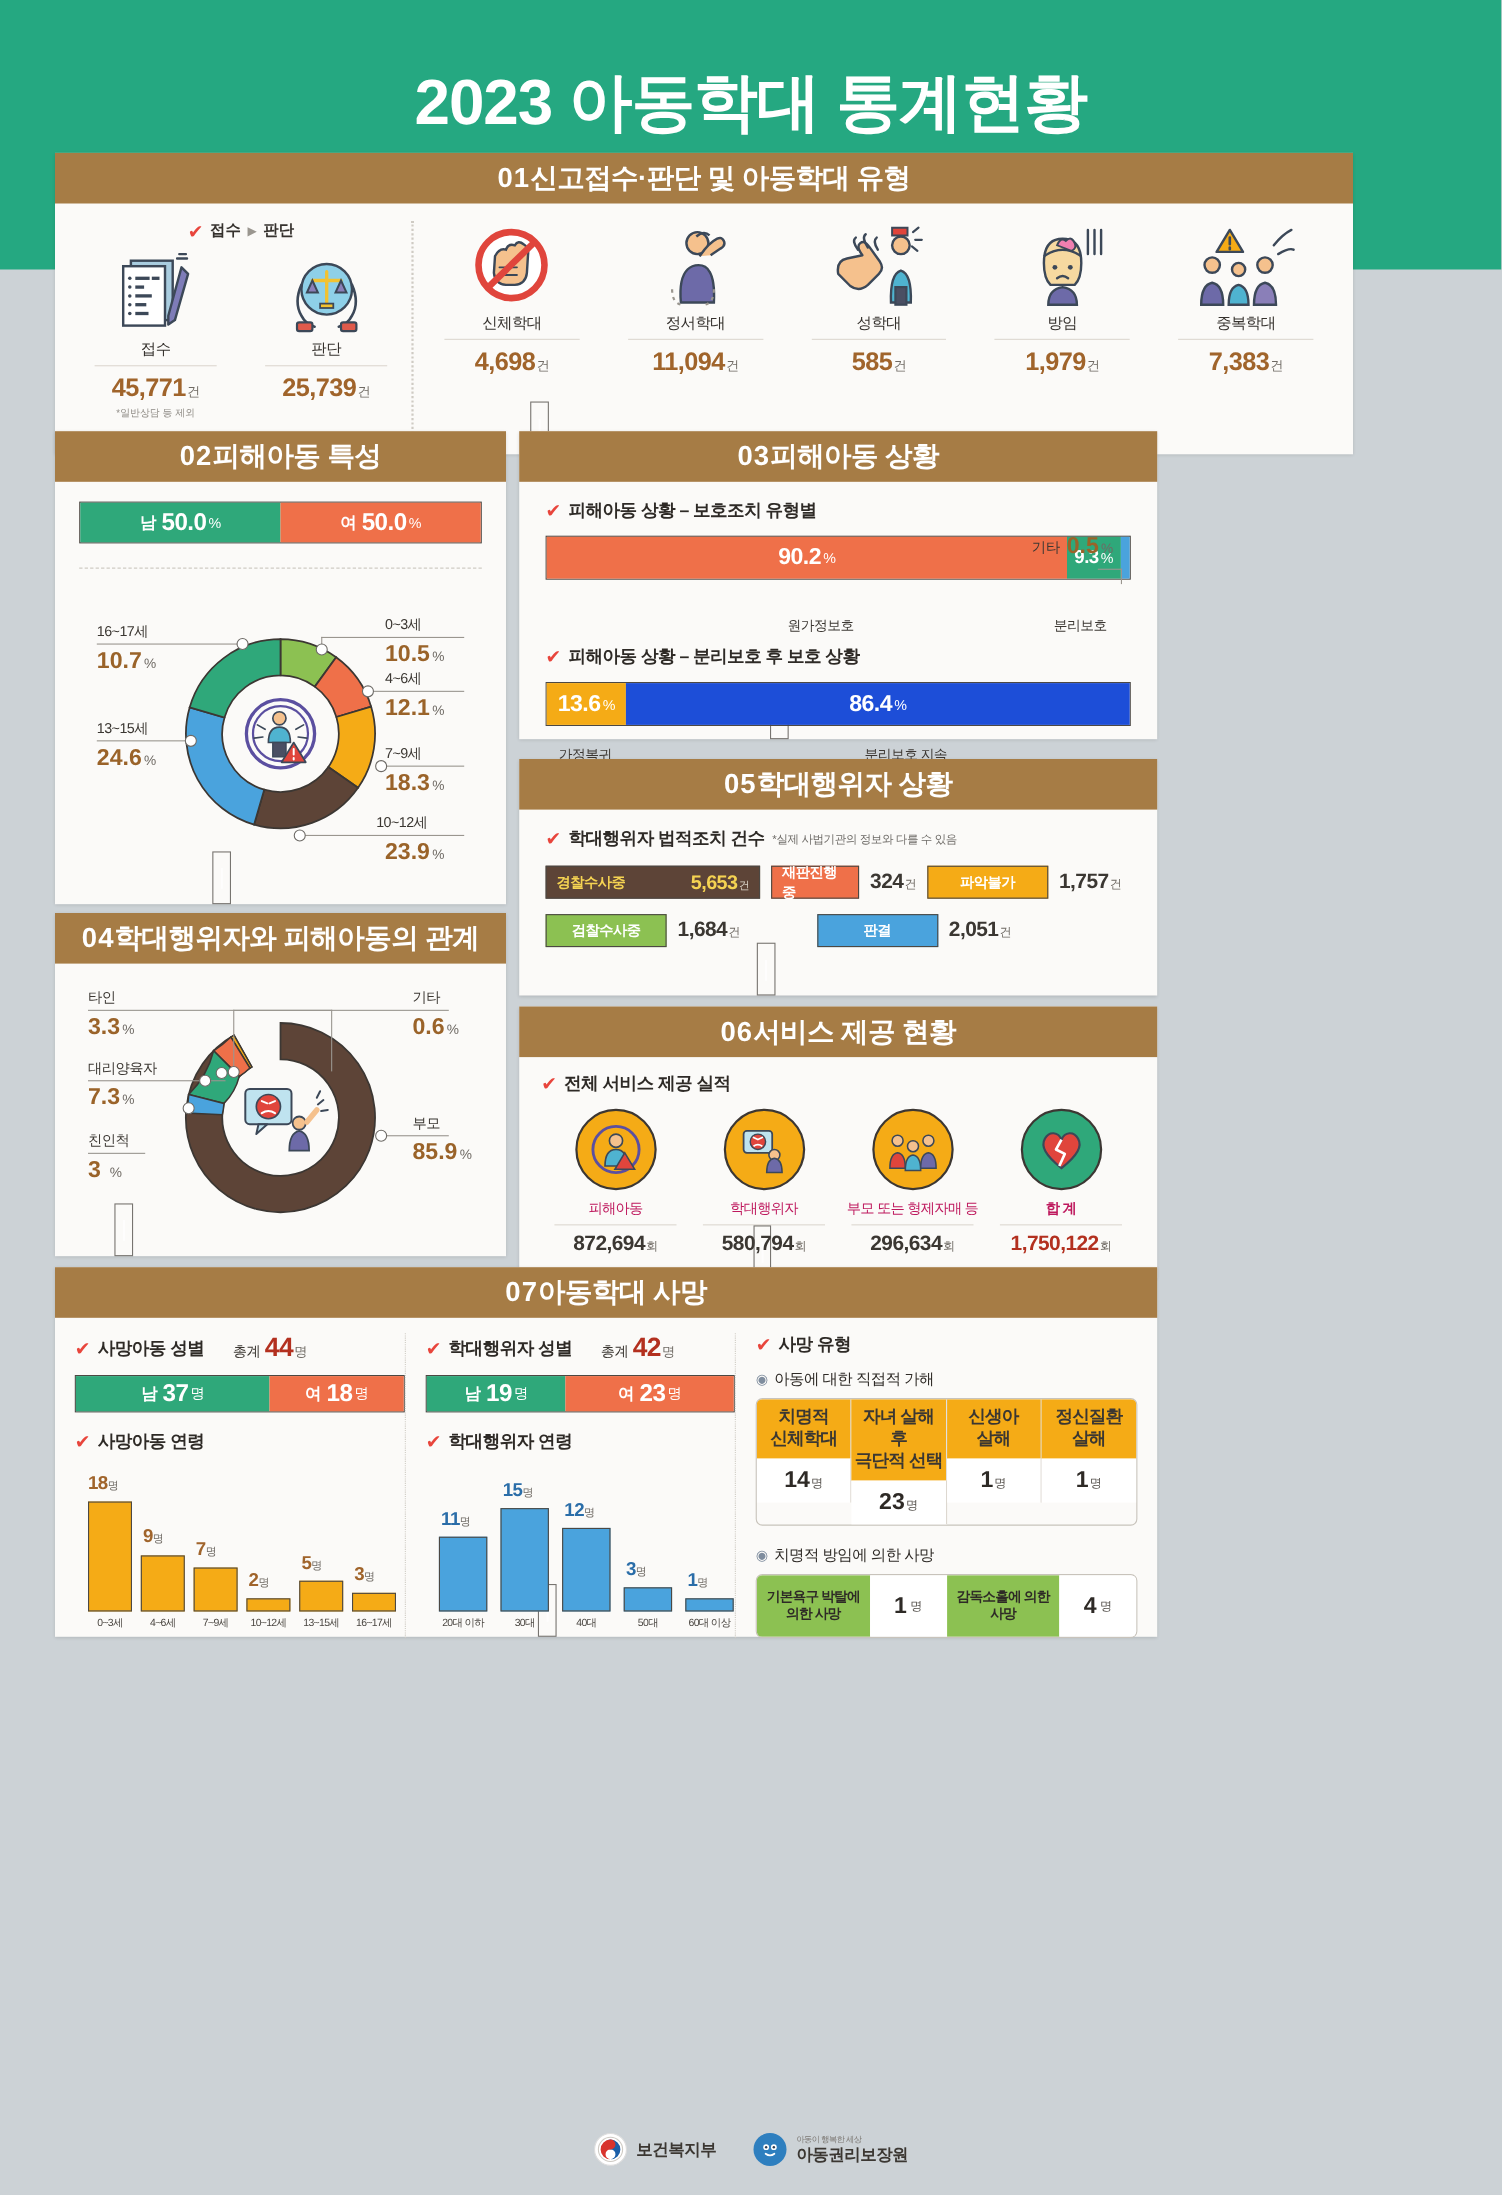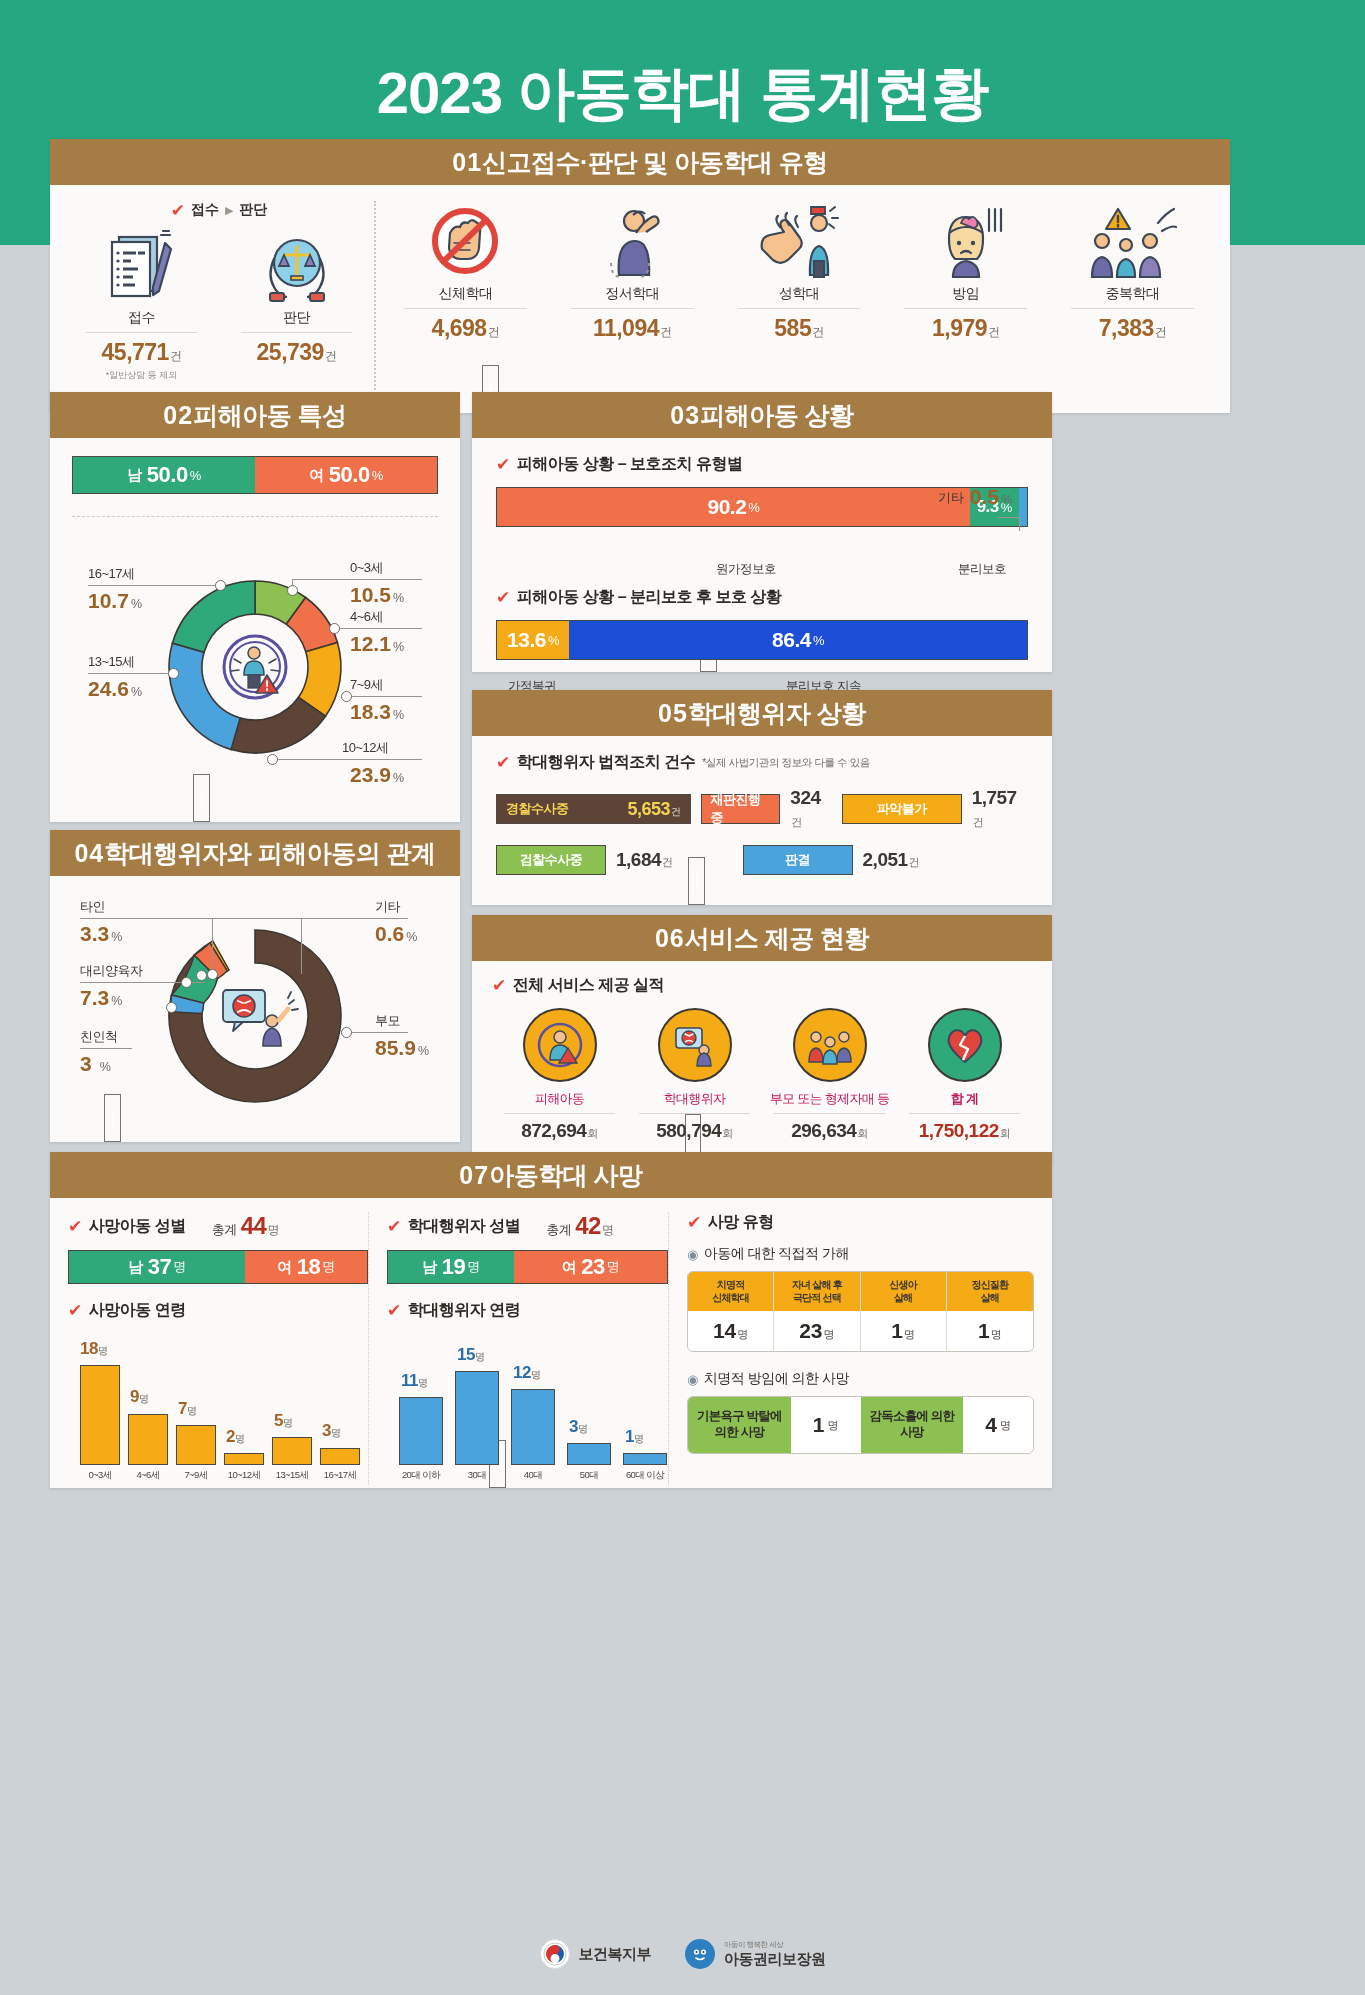--- a/index.html
+++ b/index.html
@@ -119,21 +119,21 @@
   .chart { position:relative; height:128px; margin-top:16px;}
   .bar { position:absolute; bottom:0; border:1.5px solid #4c4843;}
   .bv { position:absolute; font-size:17px; font-weight:bold; letter-spacing:-.5px;}
   .bv .u { font-size:10px; font-weight:normal; color:#6f6a64;}
   .xl { position:absolute; font-size:9.5px; color:#4b4742; text-align:center; letter-spacing:-.6px;}
   .bullet { display:flex; align-items:center; gap:6px; font-size:14px; color:#2e2a26;
             letter-spacing:-.5px; font-weight:bold;}
   .bullet .dotc { color:#7f8d9e; font-size:13px;}
   .tbl { display:flex; border:1px solid #c8c3bb; border-radius:6px; overflow:hidden; }
   .tbl .col { flex:1; }
-  .tbl .th { background:#f5ab16; color:#3b3732; font-size:10px; font-weight:bold;
+  .tbl .th { background:#f5ab16; color:#3b3732; font-size:16px; font-weight:bold;
              text-align:center; padding:7px 2px; line-height:1.25; letter-spacing:-.8px;
              border-right:1px solid #e0e0e0;}
   .tbl .td { text-align:center; padding:8px 2px; font-size:21px; font-weight:bold; color:#2e2a26;
              border-right:1px solid #ddd8d0; background:#fff;}
   .tbl .td .u { font-size:11px; font-weight:normal; color:#55514c; margin-left:1px;}
   .tbl .col:last-child .th, .tbl .col:last-child .td { border-right:none; }
   .tbl2 { display:flex; border:1px solid #c8c3bb; border-radius:6px; overflow:hidden; height:58px;}
   .tbl2 .lab { background:#8cc152; color:#2e2a26; font-size:12.5px; font-weight:bold;
                display:flex; align-items:center; justify-content:center; text-align:center;
                line-height:1.25; letter-spacing:-.8px; padding:0 6px;}
@@ -445,21 +445,21 @@
     </div>
     <div class="lrow">
       <div class="pill" style="background:#5d4437;color:#f5d352;width:195px;justify-content:space-between">
         <span>경찰수사중</span>
         <span style="font-size:18px"><span>5,653</span><span style="font-size:10px;color:#d8d2c6;font-weight:normal;margin-left:1px">건</span></span>
       </div>
       <div class="pill" style="background:#ef7049;width:80px;justify-content:center">
           <span>재판진행중</span>
         </div>
       <div class="lval"><span>324</span><span class="u">건</span></div>
-      <div class="pill" style="background:#f5ab16;width:120px;justify-content:center">
+      <div class="pill" style="background:#f5ab16;width:110px;justify-content:center">
           <span>파악불가</span>
         </div>
       <div class="lval"><span>1,757</span><span class="u">건</span></div>
     </div>
     <div class="lrow">
       <div class="pill" style="background:#8cc152;width:110px;justify-content:center">
           <span>검찰수사중</span>
         </div>
       <div class="lval"><span>1,684</span><span class="u">건</span></div>
       <div class="pill" style="background:#4aa3dd;width:110px;justify-content:center;margin-left:60px">

